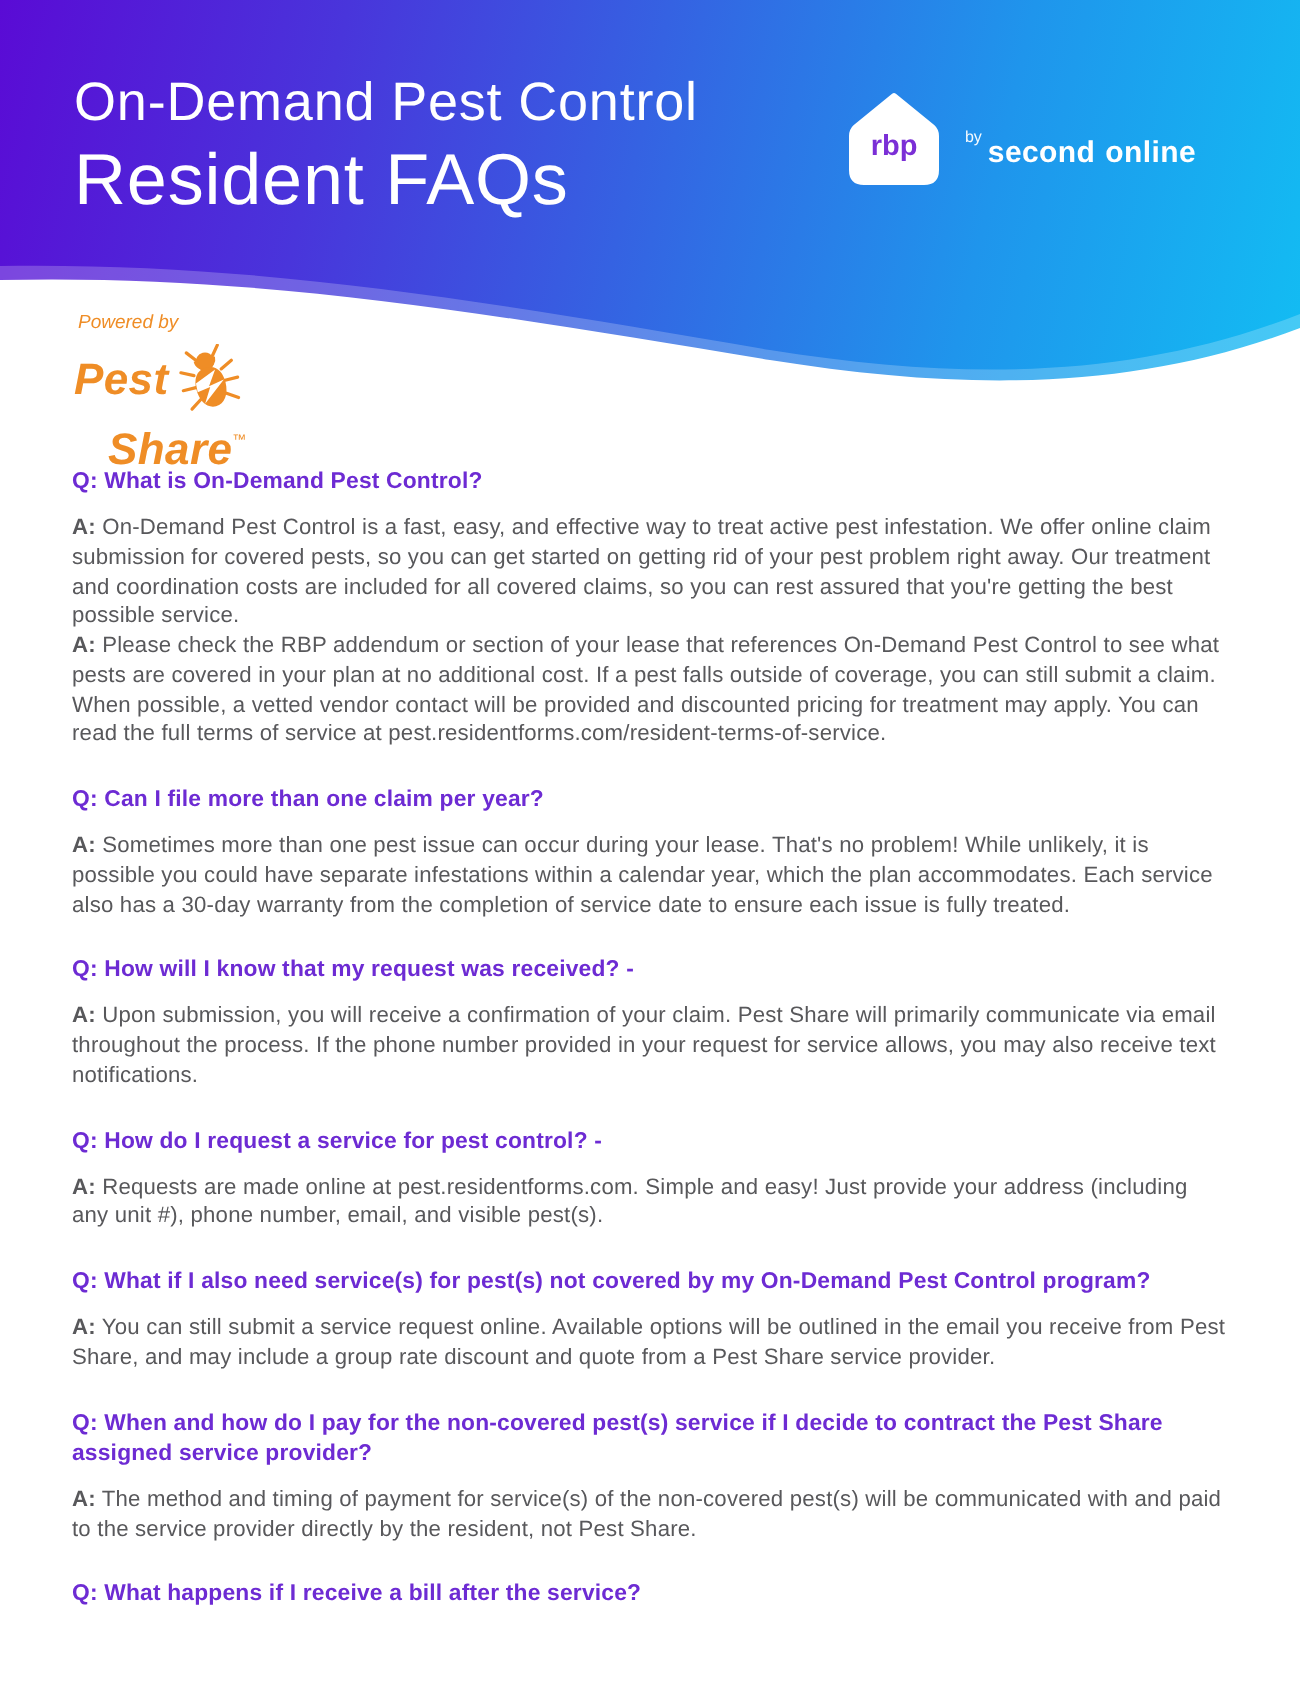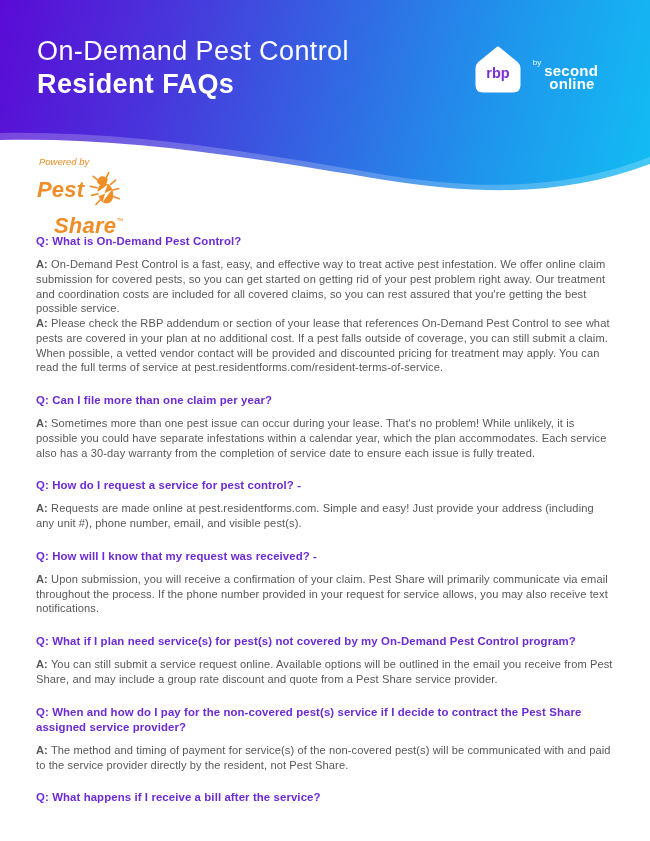--- a/index.html
+++ b/index.html
@@ -32,38 +32,38 @@
     left: 37px; top: 35px;
     color: #ffffff;
   }
   .title-main {
     font-size: 27px;
     font-weight: 400;
     letter-spacing: 0.4px;
     line-height: 1.22;
   }
   .title-sub {
-    font-size: 27px;
-    font-weight: 700;
+    font-size: 36px;
+    font-weight: 400;
     letter-spacing: 0.4px;
     line-height: 1.22;
   }
 
   
   .brand {
     position: absolute;
     right: 52px; top: 44px;
     display: flex;
     align-items: center;
     gap: 9px;
   }
   .brand-mark { width: 52px; height: 52px; display: block; }
   .sn-block { display: flex; align-items: flex-start; gap: 3px; color: #ffffff; }
   .sn-by { font-size: 8px; font-weight: 400; margin-top: 7px; opacity: 0.95; text-align: right; }
-  .sn-words { display: flex; flex-direction: column; line-height: 13px; margin-top: 13px; justify-content: space-between; }
+  .sn-words { display: flex; line-height: 13px; margin-top: 13px; justify-content: space-between; }
   .sn-word { font-size: 15px; font-weight: 700; letter-spacing: 0.2px; }
   .sn-word.second-line { margin-left: 5px; }
 
   
   .powered {
     position: absolute;
     left: 37px; top: 156px;
     color: #ef8d26;
     font-style: italic;
   }
@@ -171,31 +171,31 @@
     <div class="faq-item">
       <p class="faq-a"><span class="a-prefix">A:</span> <span>Please check the RBP addendum or section of your lease that references On-Demand Pest Control to see what pests are covered in your plan at no additional cost. If a pest falls outside of coverage, you can still submit a claim. When possible, a vetted vendor contact will be provided and discounted pricing for treatment may apply. You can read the full terms of service at pest.residentforms.com/resident-terms-of-service.</span></p>
     </div>
 
     <div class="faq-item">
       <p class="faq-q"><span>Q:</span> <span>Can I file more than one claim per year?</span></p>
       <p class="faq-a"><span class="a-prefix">A:</span> <span>Sometimes more than one pest issue can occur during your lease. That's no problem! While unlikely, it is possible you could have separate infestations within a calendar year, which the plan accommodates. Each service also has a 30-day warranty from the completion of service date to ensure each issue is fully treated.</span></p>
     </div>
 
     <div class="faq-item">
+      <p class="faq-q"><span>Q:</span> <span>How will I know that my request was received? -</span></p>
+      <p class="faq-a"><span class="a-prefix">A:</span> <span>Upon submission, you will receive a confirmation of your claim. Pest Share will primarily communicate via email throughout the process. If the phone number provided in your request for service allows, you may also receive text notifications.</span></p>
+    </div>
+
+    <div class="faq-item">
       <p class="faq-q"><span>Q:</span> <span>How do I request a service for pest control? -</span></p>
       <p class="faq-a"><span class="a-prefix">A:</span> <span>Requests are made online at pest.residentforms.com. Simple and easy! Just provide your address (including any unit #), phone number, email, and visible pest(s).</span></p>
     </div>
 
     <div class="faq-item">
-      <p class="faq-q"><span>Q:</span> <span>How will I know that my request was received? -</span></p>
-      <p class="faq-a"><span class="a-prefix">A:</span> <span>Upon submission, you will receive a confirmation of your claim. Pest Share will primarily communicate via email throughout the process. If the phone number provided in your request for service allows, you may also receive text notifications.</span></p>
-    </div>
-
-    <div class="faq-item">
-      <p class="faq-q"><span>Q:</span> <span>What if I plan need service(s) for pest(s) not covered by my On-Demand Pest Control program?</span></p>
+      <p class="faq-q"><span>Q:</span> <span>What if I also need service(s) for pest(s) not covered by my On-Demand Pest Control program?</span></p>
       <p class="faq-a"><span class="a-prefix">A:</span> <span>You can still submit a service request online. Available options will be outlined in the email you receive from Pest Share, and may include a group rate discount and quote from a Pest Share service provider.</span></p>
     </div>
 
     <div class="faq-item">
       <p class="faq-q"><span>Q:</span> <span>When and how do I pay for the non-covered pest(s) service if I decide to contract the Pest Share assigned service provider?</span></p>
       <p class="faq-a"><span class="a-prefix">A:</span> <span>The method and timing of payment for service(s) of the non-covered pest(s) will be communicated with and paid to the service provider directly by the resident, not Pest Share.</span></p>
     </div>
 
     <div class="faq-item">
       <p class="faq-q"><span>Q:</span> <span>What happens if I receive a bill after the service?</span></p>

